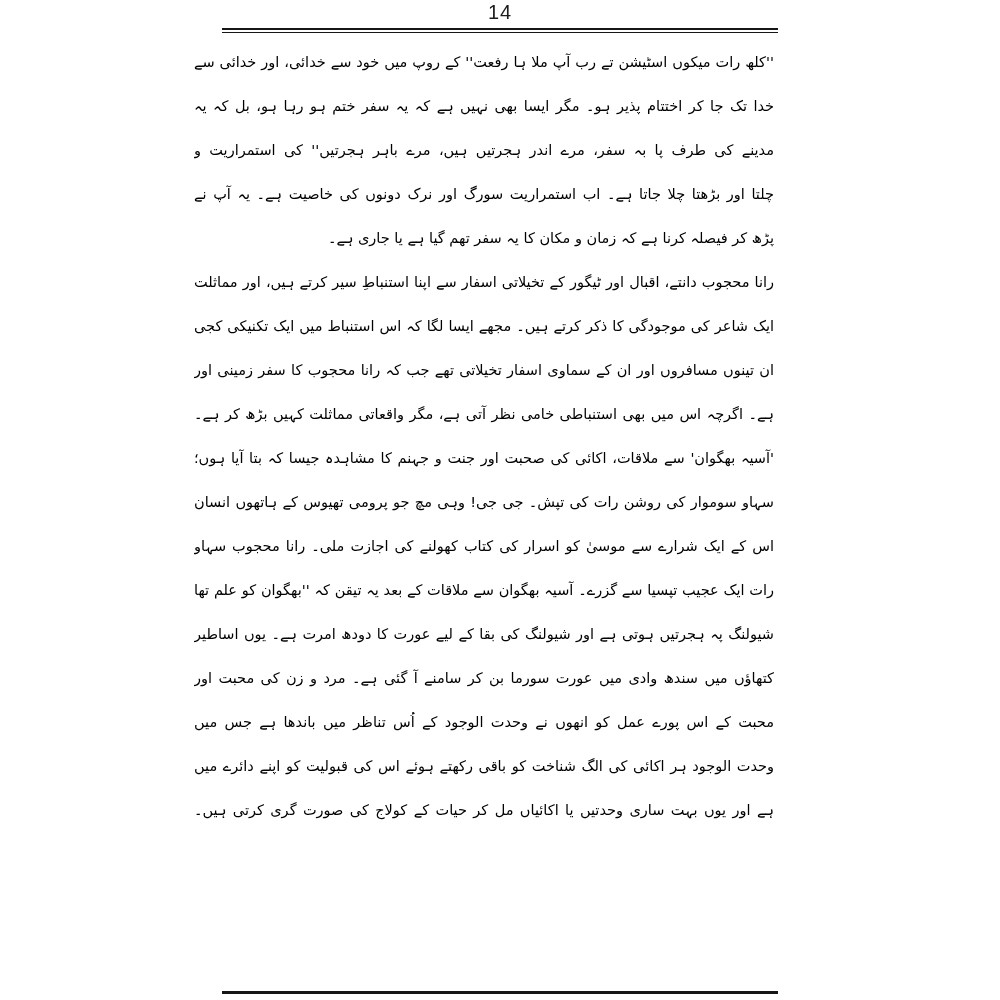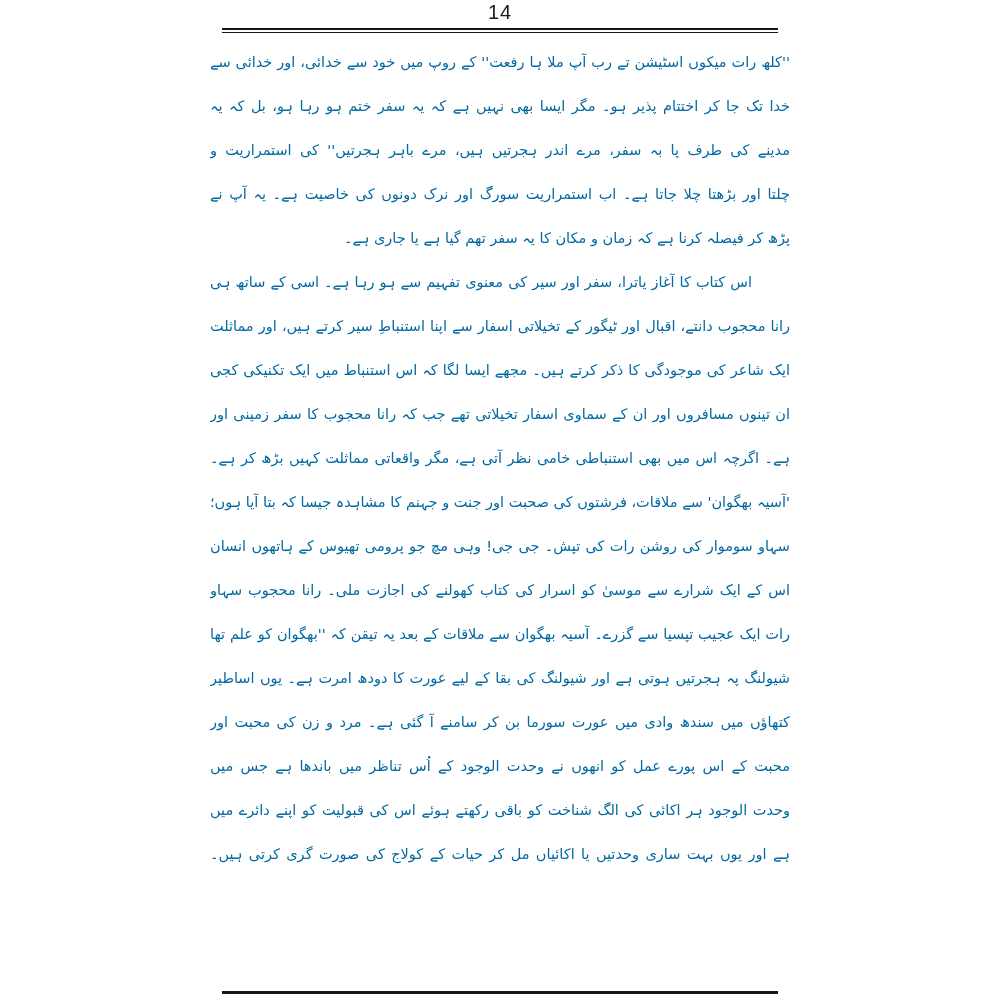--- a/index.html
+++ b/index.html
@@ -39,24 +39,24 @@
     position: absolute;
     top: 991px;
     left: 222px;
     width: 556px;
     height: 0;
     border-top: 3px solid #161616;
   }
   .text-block {
     position: absolute;
     top: 40px;
-    left: 210px;
+    left: 194px;
     width: 580px;
     direction: rtl;
-    color: #0369a1;
+    color: #000000;
   }
   .line {
     height: 44px;
     line-height: 44px;
     font-size: 14.5px;
     text-align: justify;
     text-align-last: justify;
     overflow: hidden;
     white-space: normal;
   }
@@ -75,26 +75,25 @@
   <div class="page-number">14</div>
 
   <div class="rule-top"></div>
 
   <div class="text-block" dir="rtl">
     <div class="line">''کلھ رات میکوں اسٹیشن تے رب آپ ملا ہا رفعت'' کے روپ میں خود سے خدائی، اور خدائی سے</div>
     <div class="line">خدا تک جا کر اختتام پذیر ہو۔ مگر ایسا بھی نہیں ہے کہ یہ سفر ختم ہو رہا ہو، بل کہ یہ ''ہوں محبت کے</div>
     <div class="line">مدینے کی طرف پا بہ سفر، مرے اندر ہجرتیں ہیں، مرے باہر ہجرتیں'' کی استمراریت و آواگونیت پہ</div>
     <div class="line">چلتا اور بڑھتا چلا جاتا ہے۔ اب استمراریت سورگ اور نرک دونوں کی خاصیت ہے۔ یہ آپ نے</div>
     <div class="line para-end">پڑھ کر فیصلہ کرنا ہے کہ زمان و مکان کا یہ سفر تھم گیا ہے یا جاری ہے۔</div>
-    <div class="line para-indent">اس کتاب کا آغاز یاترا، سفر اور سیر کی معنوی تفہیم سے ہو رہا ہے۔ اسی کے ساتھ ہی</div>
     <div class="line">رانا محجوب دانتے، اقبال اور ٹیگور کے تخیلاتی اسفار سے اپنا استنباطِ سیر کرتے ہیں، اور مماثلت میں</div>
     <div class="line">ایک شاعر کی موجودگی کا ذکر کرتے ہیں۔ مجھے ایسا لگا کہ اس استنباط میں ایک تکنیکی کجی ہے؛ وہ یہ کہ</div>
     <div class="line">ان تینوں مسافروں اور ان کے سماوی اسفار تخیلاتی تھے جب کہ رانا محجوب کا سفر زمینی اور جسمانی</div>
     <div class="line">ہے۔ اگرچہ اس میں بھی استنباطی خامی نظر آتی ہے، مگر واقعاتی مماثلت کہیں بڑھ کر ہے۔ ہاں جی!</div>
-    <div class="line">'آسیہ بھگوان' سے ملاقات، فرشتوں کی صحبت اور جنت و جہنم کا مشاہدہ جیسا کہ بتا آیا ہوں؛</div>
+    <div class="line">'آسیہ بھگوان' سے ملاقات، اکائی کی صحبت اور جنت و جہنم کا مشاہدہ جیسا کہ بتا آیا ہوں؛</div>
     <div class="line">سہاو سوموار کی روشن رات کی تپش۔ جی جی! وہی مچ جو پرومی تھیوس کے ہاتھوں انسان تک پہنچا اور</div>
     <div class="line">اس کے ایک شرارے سے موسیٰ کو اسرار کی کتاب کھولنے کی اجازت ملی۔ رانا محجوب سہاو سوموار کی</div>
     <div class="line">رات ایک عجیب تپسیا سے گزرے۔ آسیہ بھگوان سے ملاقات کے بعد یہ تیقن کہ ''بھگوان کو علم تھا کہ</div>
     <div class="line">شیولنگ پہ ہجرتیں ہوتی ہے اور شیولنگ کی بقا کے لیے عورت کا دودھ امرت ہے۔ یوں اساطیر کی</div>
     <div class="line">کتھاؤں میں سندھ وادی میں عورت سورما بن کر سامنے آ گئی ہے۔ مرد و زن کی محبت اور عدوانِ</div>
     <div class="line">محبت کے اس پورے عمل کو انھوں نے وحدت الوجود کے اُس تناظر میں باندھا ہے جس میں</div>
     <div class="line">وحدت الوجود ہر اکائی کی الگ شناخت کو باقی رکھتے ہوئے اس کی قبولیت کو اپنے دائرے میں سجاتی</div>
     <div class="line">ہے اور یوں بہت ساری وحدتیں یا اکائیاں مل کر حیات کے کولاج کی صورت گری کرتی ہیں۔</div>
   </div>
 

